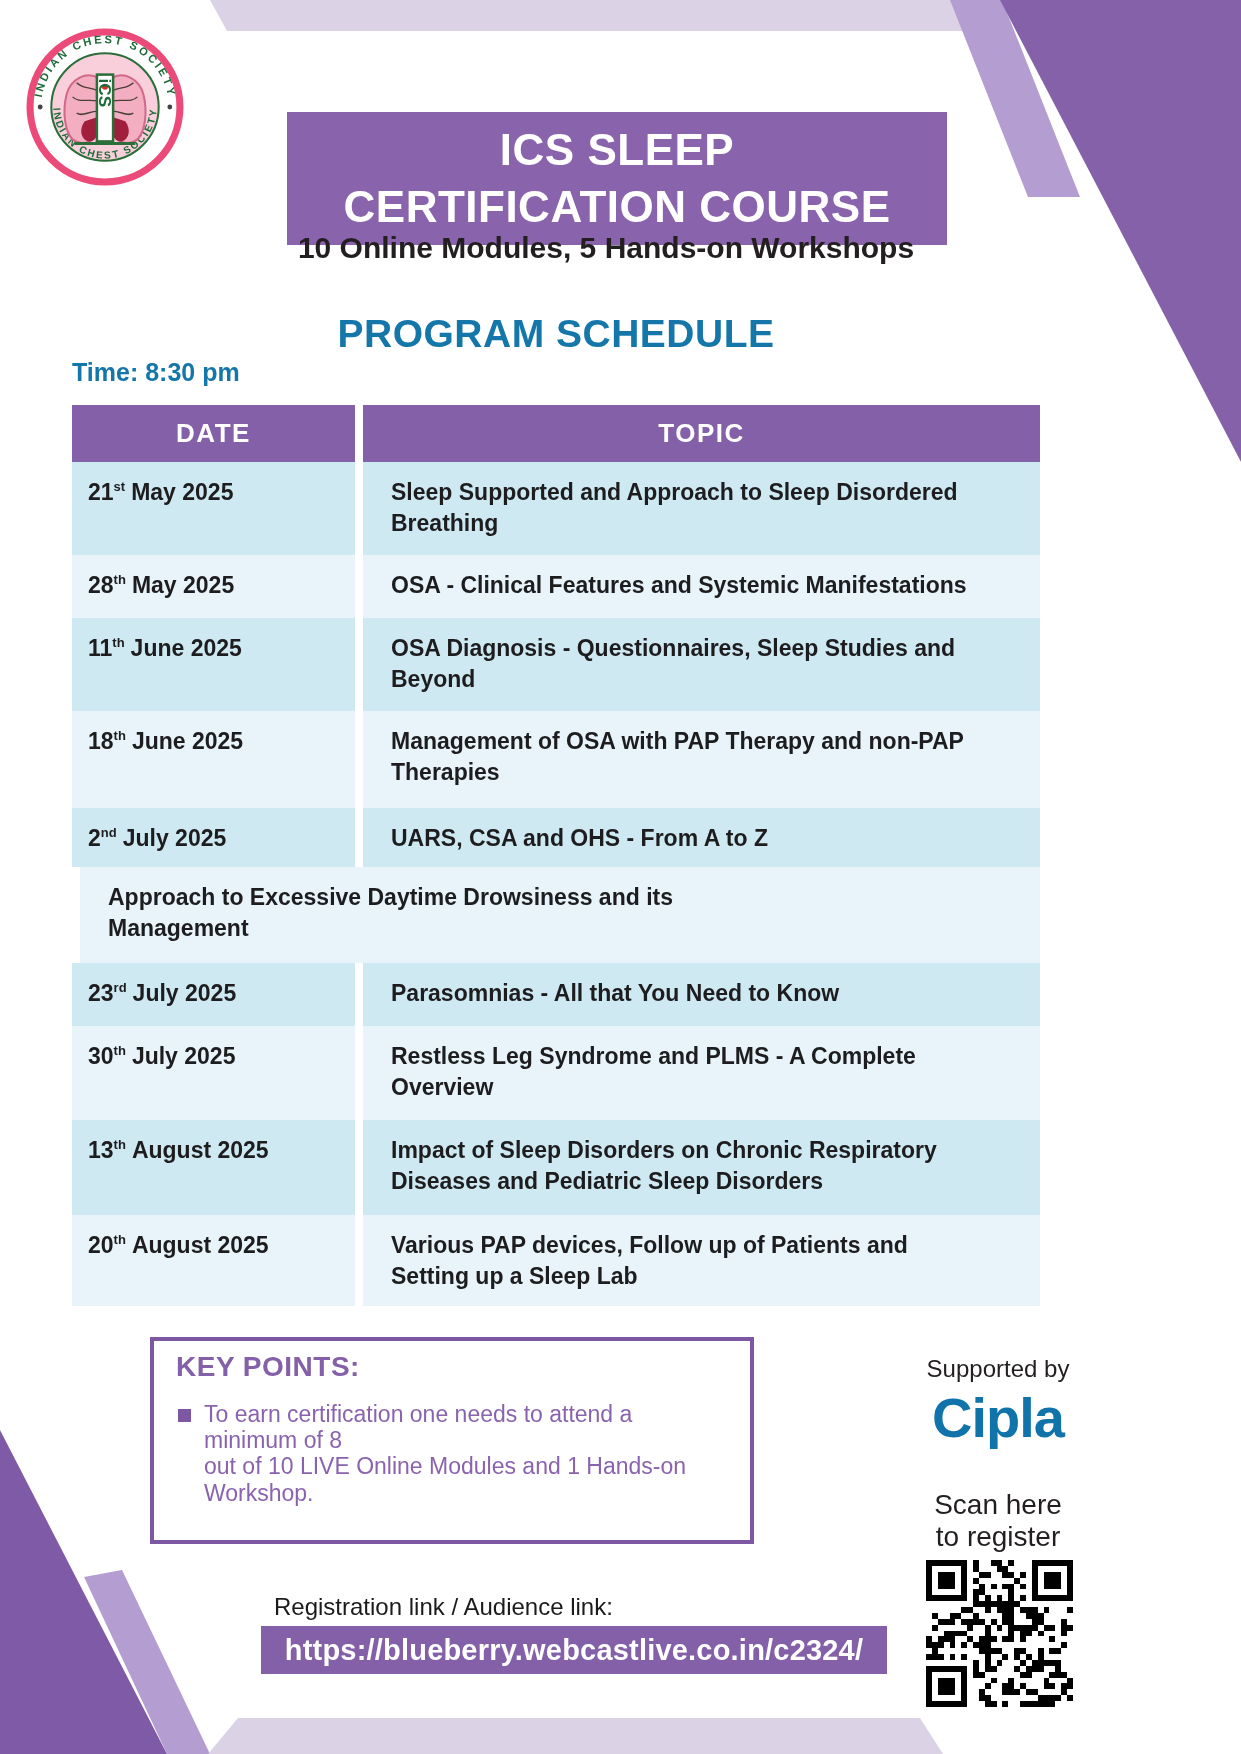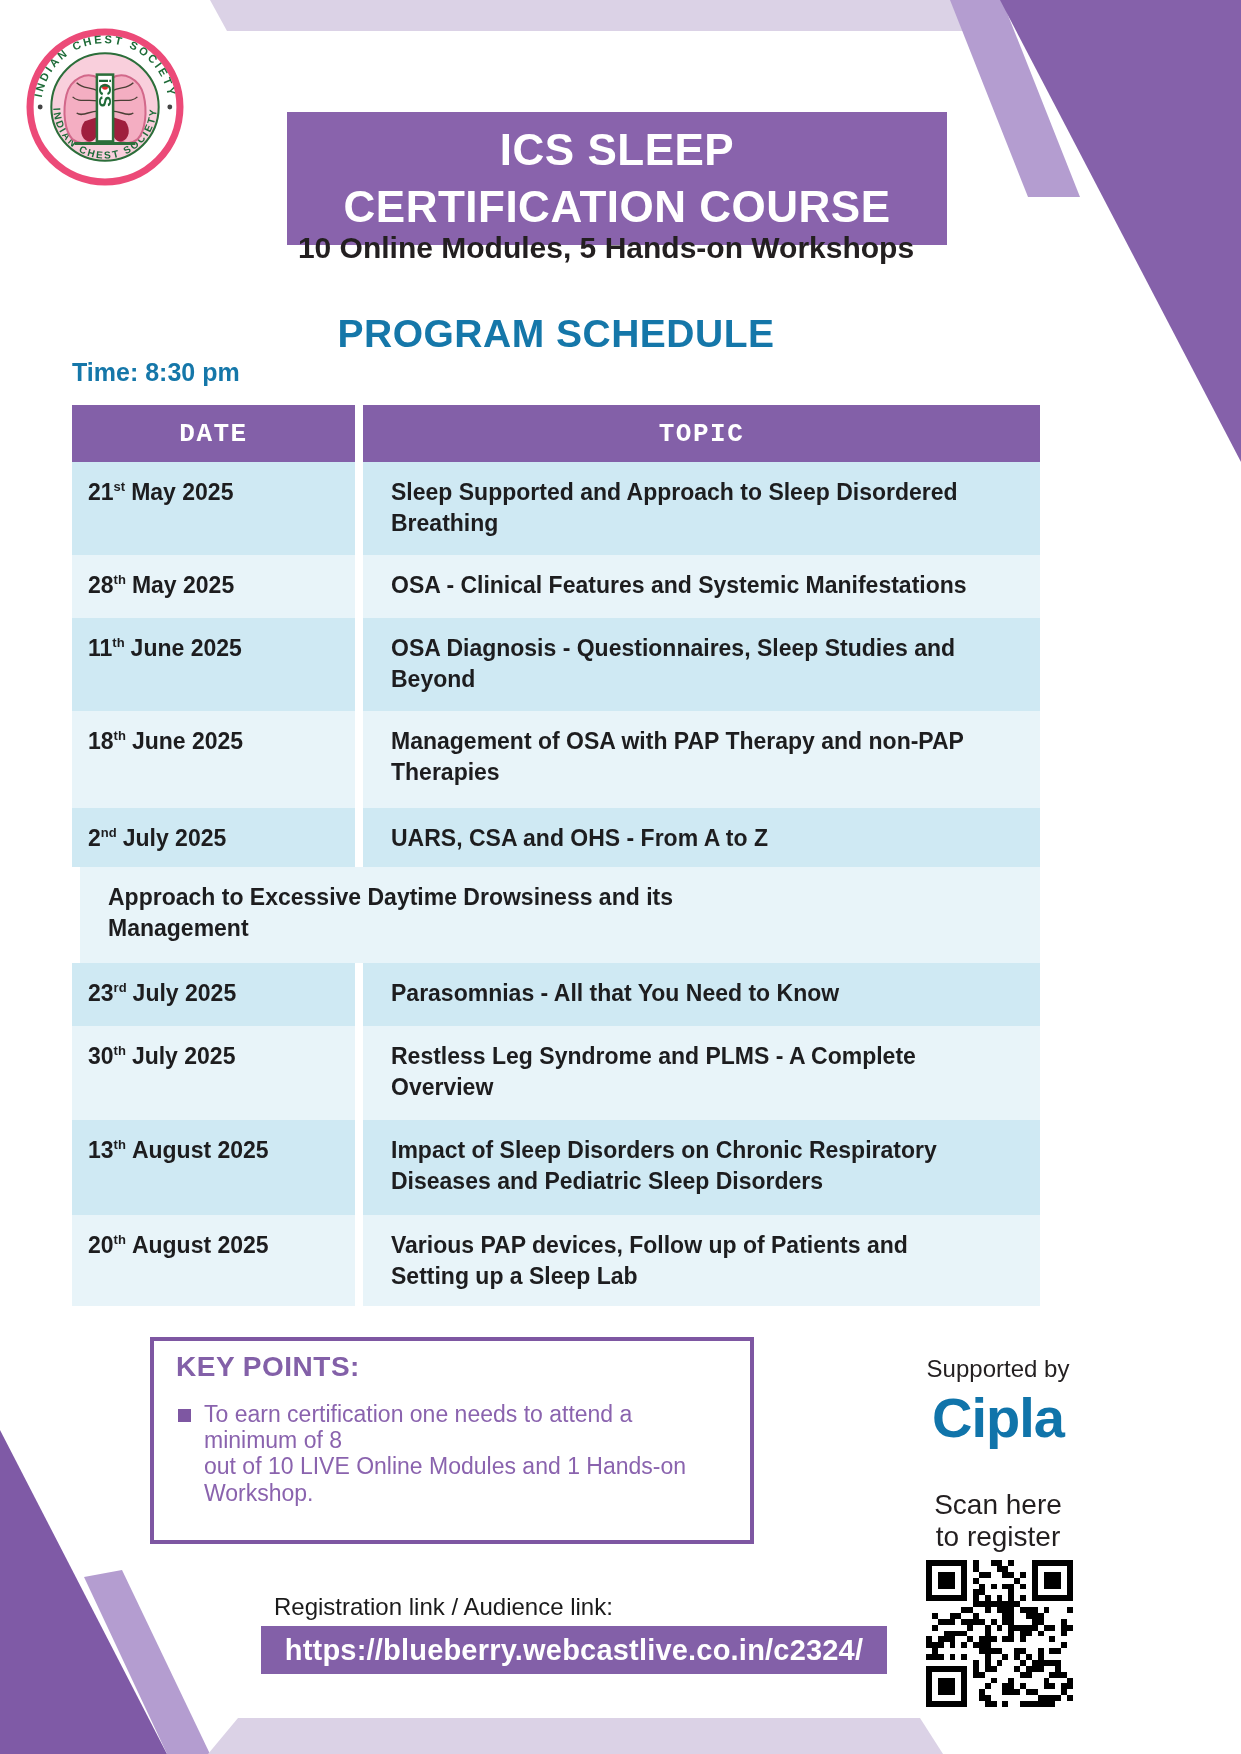--- a/index.html
+++ b/index.html
@@ -19,21 +19,21 @@
                  white-space:pre-line;letter-spacing:.5px;}
   .subtitle{position:absolute;left:250px;top:231px;width:712px;text-align:center;
             font-size:30px;font-weight:bold;color:#231f20;}
 
   .sched-heading{position:absolute;left:72px;top:312px;width:968px;text-align:center;
                  color:var(--blue-heading,#1577a9);font-size:39px;font-weight:bold;letter-spacing:.5px;}
   .sched-time{position:absolute;left:72px;top:358px;width:968px;text-align:left;
               color:var(--blue-heading,#1577a9);font-size:25px;font-weight:bold;}
 
   .table{position:absolute;left:72px;top:405px;width:968px;}
-  .thead{display:flex;height:57px;font-family:Liberation Mono, monospace;}
+  .thead{display:flex;height:57px;}
   .thead .cell{background:var(--purple-header,#8360a8);color:#fff;font-size:26px;font-weight:bold;
                letter-spacing:1.5px;display:flex;align-items:center;justify-content:center;}
   .trow{display:flex;}
   .trow.dark  .cell{background:var(--row-dark,#cfe9f3);}
   .trow.light .cell{background:var(--row-light,#e8f4f9);}
   .cell.date{width:283px;box-sizing:border-box;padding:15px 6px 8px 16px;flex:none;}
   .cell.topic{flex:1;box-sizing:border-box;padding:15px 10px 8px 28px;}
   .gap{width:8px;background:#fff;flex:none;}
   .trow .cell{font-size:23px;font-weight:bold;line-height:1.34;color:#1d1d1f;}
   .ord{font-size:13px;vertical-align:super;font-weight:bold;}

